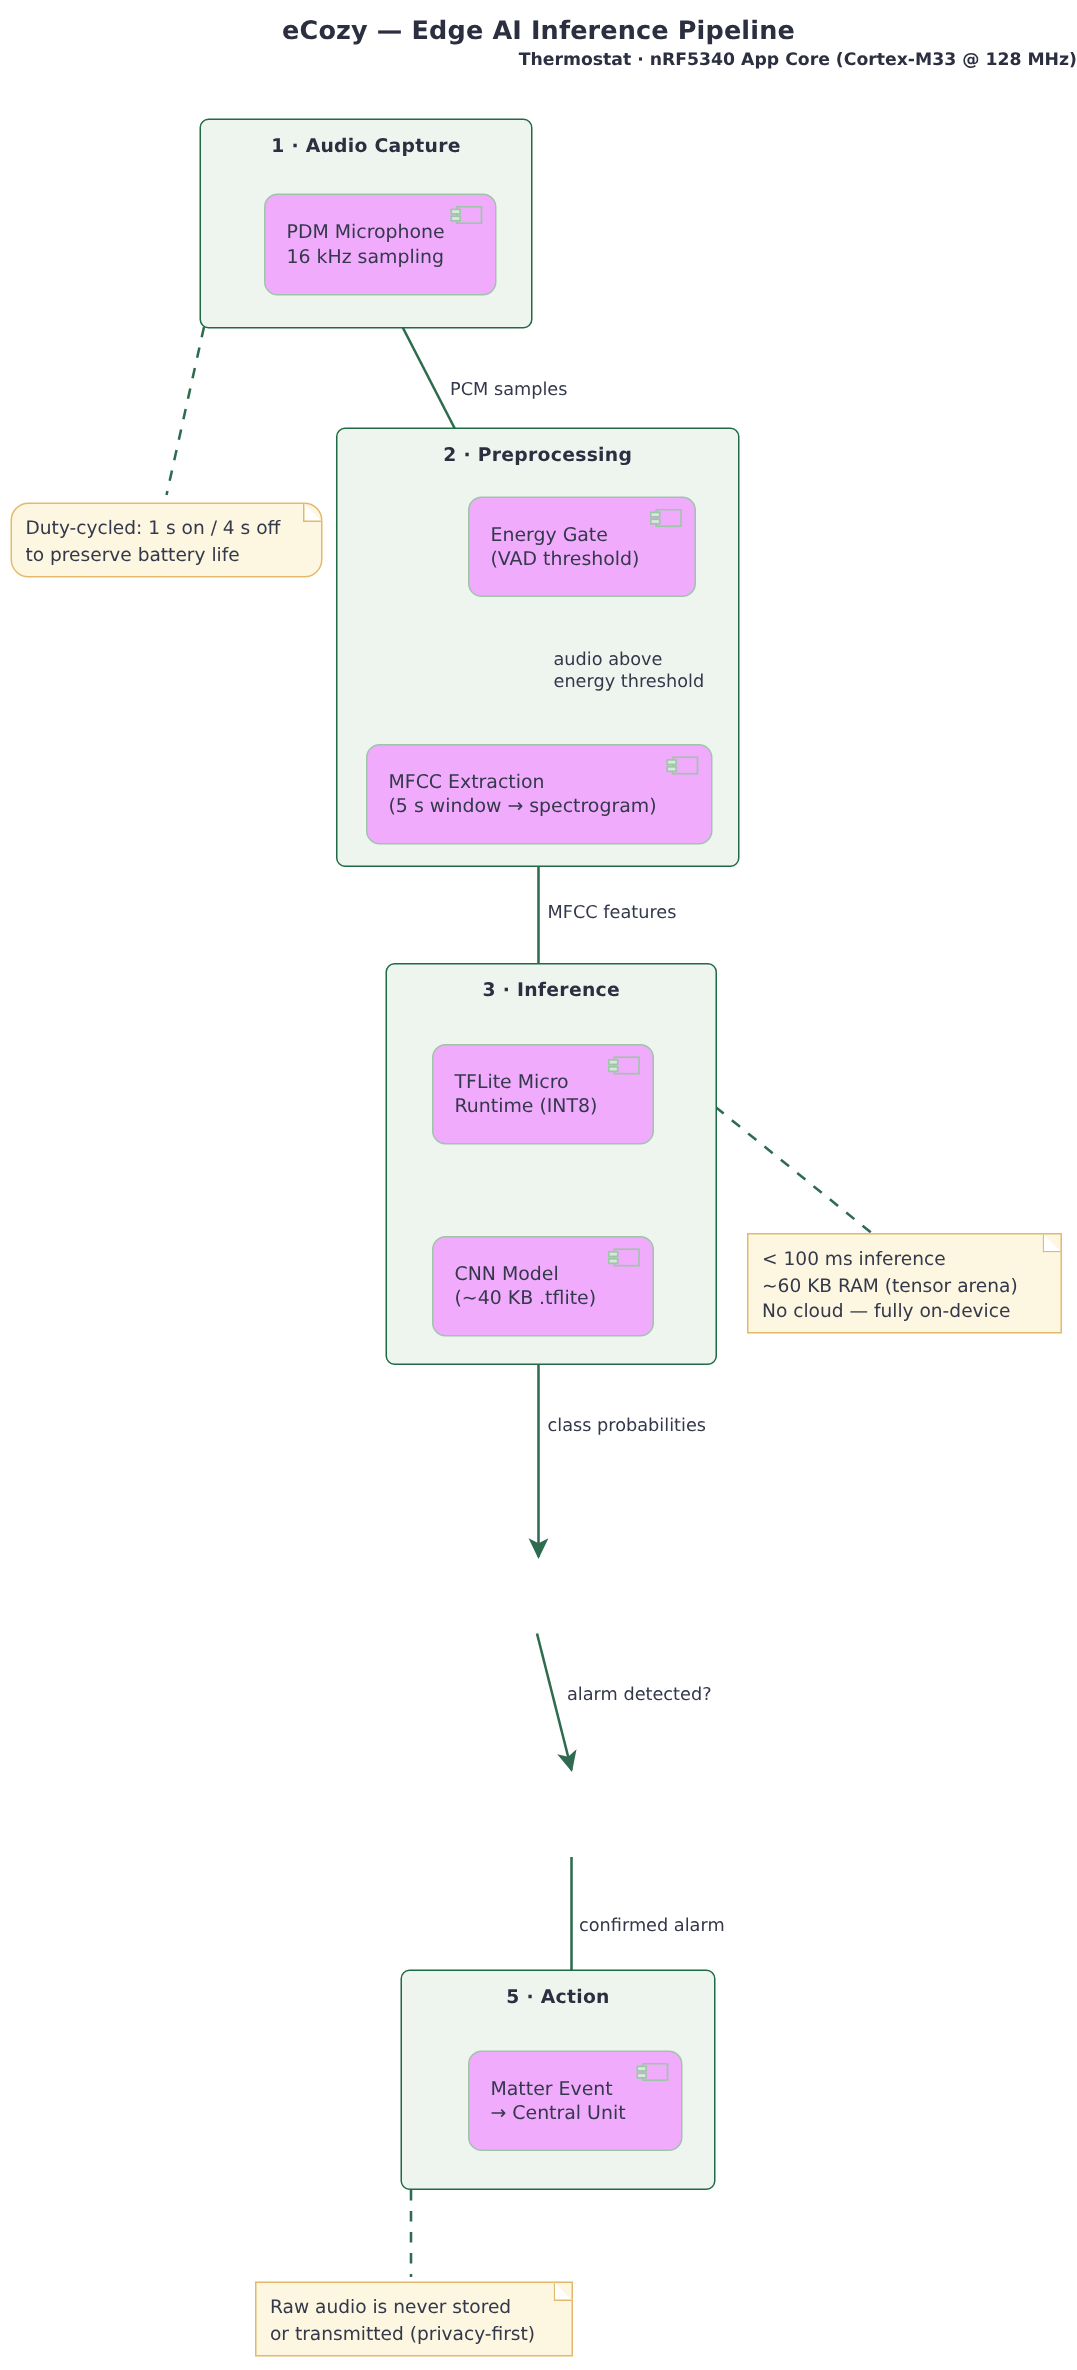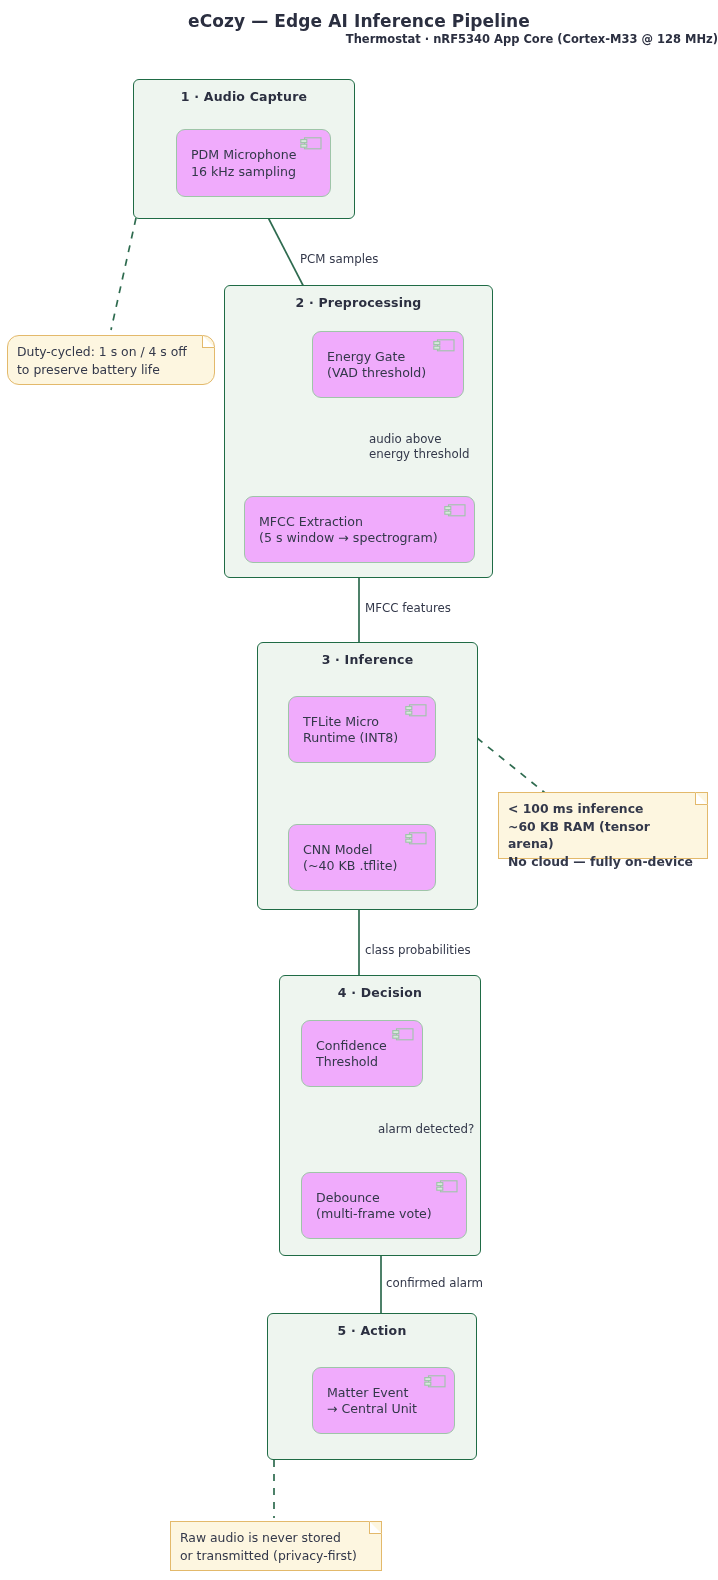--- a/index.html
+++ b/index.html
@@ -169,41 +169,20 @@
       <svg class="comp-icon" viewBox="0 0 22 13">
         <rect x="4.5" y="0.8" width="16.5" height="11" fill="none" stroke="#9ec5a8" stroke-width="1.1"></rect>
         <rect x="0.8" y="2.6" width="6" height="3" fill="#d8e8dc" stroke="#9ec5a8" stroke-width="1.1"></rect>
         <rect x="0.8" y="7.2" width="6" height="3" fill="#d8e8dc" stroke="#9ec5a8" stroke-width="1.1"></rect>
       </svg>
       <div class="node-label">CNN Model
 (~40 KB .tflite)</div>
     </div>
   </div>
 
-  <div class="pkg" style="left:279px;top:975px;width:202px;height:281px;">
-    <div class="pkg-title">4 · Decision</div>
-    <div class="node" style="left:21px;top:44px;width:122px;height:67px;">
-      <svg class="comp-icon" viewBox="0 0 22 13">
-        <rect x="4.5" y="0.8" width="16.5" height="11" fill="none" stroke="#9ec5a8" stroke-width="1.1"></rect>
-        <rect x="0.8" y="2.6" width="6" height="3" fill="#d8e8dc" stroke="#9ec5a8" stroke-width="1.1"></rect>
-        <rect x="0.8" y="7.2" width="6" height="3" fill="#d8e8dc" stroke="#9ec5a8" stroke-width="1.1"></rect>
-      </svg>
-      <div class="node-label">Confidence
-Threshold</div>
-    </div>
-    <div class="node" style="left:21px;top:196px;width:166px;height:67px;">
-      <svg class="comp-icon" viewBox="0 0 22 13">
-        <rect x="4.5" y="0.8" width="16.5" height="11" fill="none" stroke="#9ec5a8" stroke-width="1.1"></rect>
-        <rect x="0.8" y="2.6" width="6" height="3" fill="#d8e8dc" stroke="#9ec5a8" stroke-width="1.1"></rect>
-        <rect x="0.8" y="7.2" width="6" height="3" fill="#d8e8dc" stroke="#9ec5a8" stroke-width="1.1"></rect>
-      </svg>
-      <div class="node-label">Debounce
-(multi-frame vote)</div>
-    </div>
-  </div>
 
   <div class="pkg" style="left:267px;top:1313px;width:210px;height:147px;">
     <div class="pkg-title">5 · Action</div>
     <div class="node" style="left:44px;top:53px;width:143px;height:67px;padding-left:48px;">
       <svg class="comp-icon" viewBox="0 0 22 13">
         <rect x="4.5" y="0.8" width="16.5" height="11" fill="none" stroke="#9ec5a8" stroke-width="1.1"></rect>
         <rect x="0.8" y="2.6" width="6" height="3" fill="#d8e8dc" stroke="#9ec5a8" stroke-width="1.1"></rect>
         <rect x="0.8" y="7.2" width="6" height="3" fill="#d8e8dc" stroke="#9ec5a8" stroke-width="1.1"></rect>
       </svg>
       <div class="node-label">Matter Event
@@ -217,21 +196,21 @@
   <div class="edge-label" style="left:365px;top:601px;">MFCC features</div>
   <div class="edge-label" style="left:365px;top:943px;">class probabilities</div>
   <div class="edge-label" style="left:378px;top:1122px;">alarm detected?</div>
   <div class="edge-label" style="left:386px;top:1276px;">confirmed alarm</div>
 
   <div class="note" style="left:7px;top:335px;width:208px;height:50px;border-radius:12px;">
     <div class="note-text">Duty-cycled: 1 s on / 4 s off
 to preserve battery life</div>
   </div>
 
-  <div class="note" style="left:498px;top:792px;width:210px;height:67px;font-weight:bold;">
+  <div class="note" style="left:498px;top:822px;width:210px;height:67px;">
     <div class="note-text">&lt; 100 ms inference
 ~60 KB RAM (tensor arena)
 No cloud — fully on-device</div>
   </div>
 
   <div class="note" style="left:170px;top:1521px;width:212px;height:50px;">
     <div class="note-text">Raw audio is never stored
 or transmitted (privacy-first)</div>
   </div>
 

